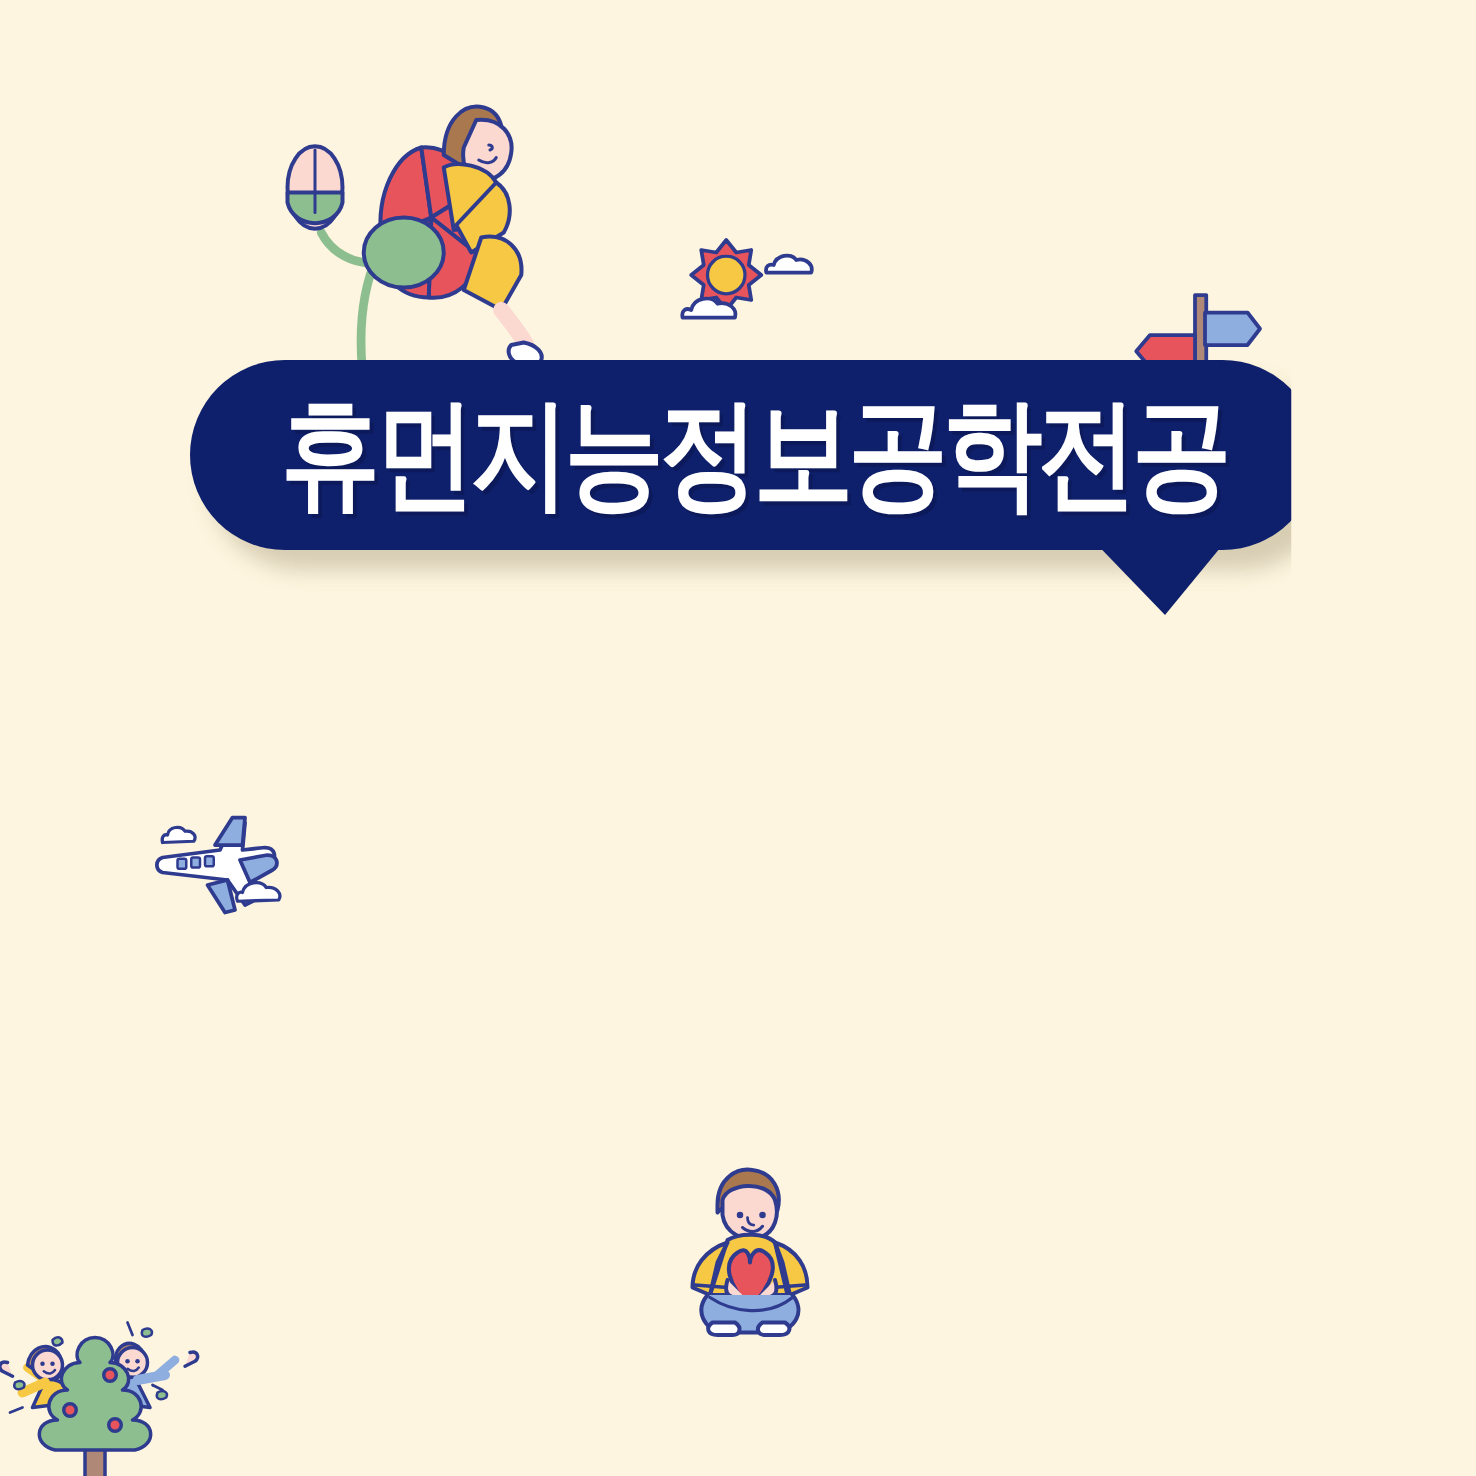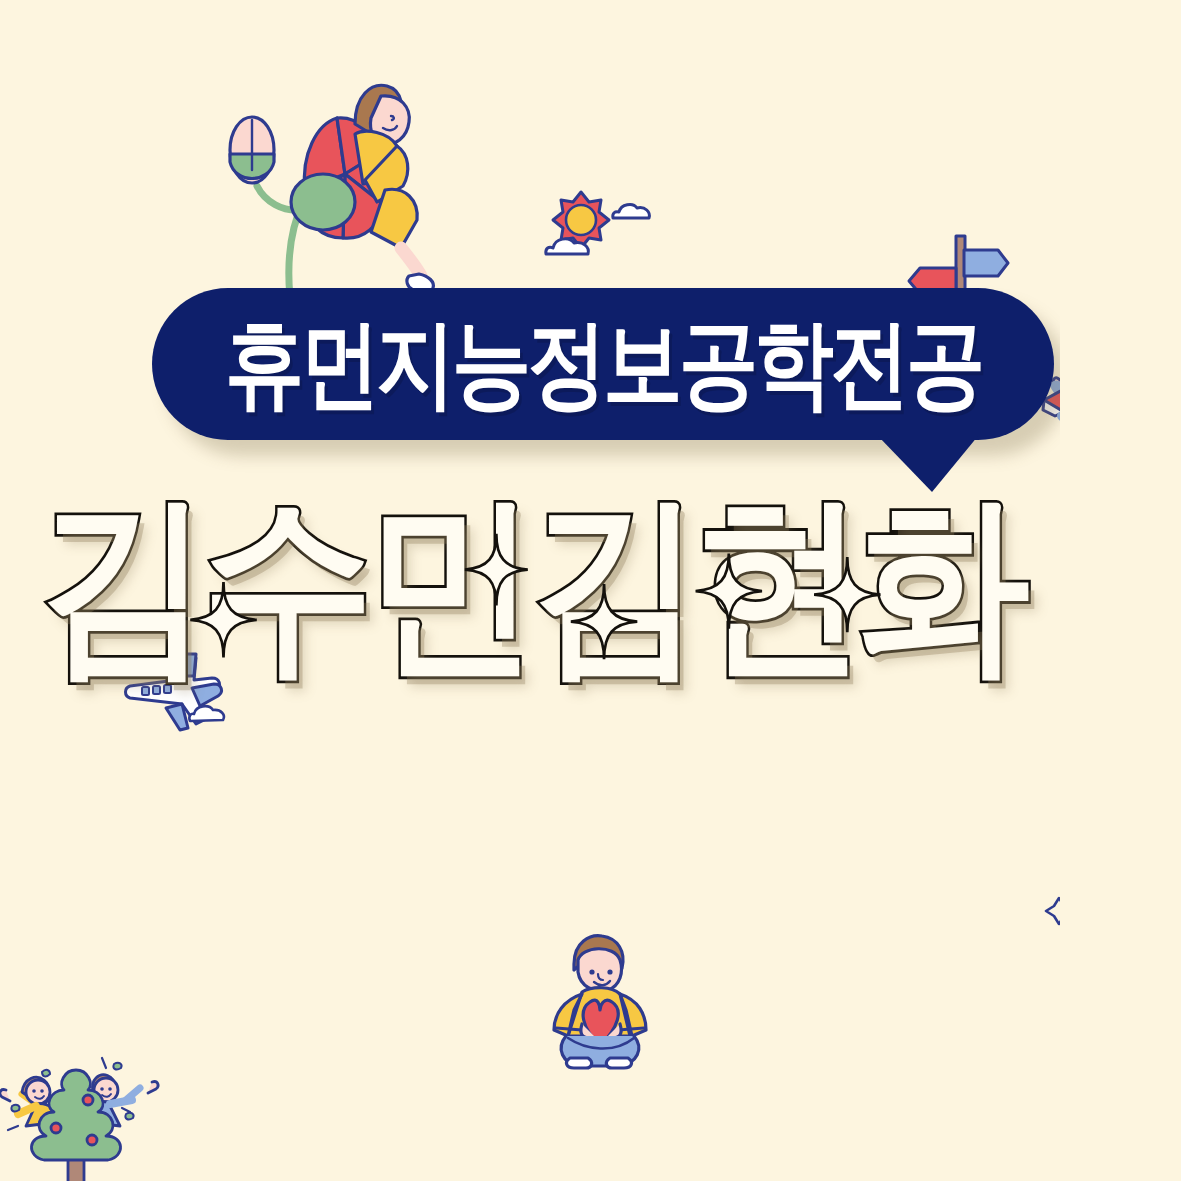--- a/index.html
+++ b/index.html
@@ -11,21 +11,20 @@
   body {
     font-family: "Liberation Sans", "DejaVu Sans", sans-serif;
   }
 
   #poster {
     position: relative;
     width: 1033px;
     height: 1181px;
     background: #FDF5DF;
     overflow: hidden;
-    padding-left: 27px;
   }
 
   
   .deco {
     position: absolute;
     pointer-events: none;
   }
   .deco svg { display: block; overflow: visible; }
 
   #flower-girl      { left: 205px;  top: 62px;   width: 230px; height: 260px; }
@@ -325,27 +324,15 @@
 
   <div id="dept-banner">
     <div id="dept-banner-tail">
       <svg viewBox="0 0 902 56" preserveAspectRatio="none">
         <path d="M726 0 L826 0 L780 56 Z" fill="#0E1F6B"></path>
       </svg>
     </div>
     <span id="dept-name">휴먼지능정보공학전공</span>
   </div>
 
-  <div id="authors-title">
-    <span id="authors-text">김수민김현화</span>
-    <svg id="sparkle-layer" viewBox="0 0 1181 190">
-      <g fill="#FFFCF2" stroke="#14110C" stroke-width="3">
-        <path d="M249 94 C249 122 259 134 286 136 C259 138 249 150 249 178 C249 150 239 138 212 136 C239 134 249 122 249 94 Z"></path>
-        <path d="M553 40 C553 66 562 78 588 80 C562 82 553 94 553 120 C553 94 544 82 518 80 C544 78 553 66 553 40 Z"></path>
-        <path d="M673 96 C673 124 683 136 710 138 C683 140 673 152 673 180 C673 152 663 140 636 138 C663 136 673 124 673 96 Z"></path>
-        <path d="M812 62 C812 90 822 102 849 104 C822 106 812 118 812 146 C812 118 802 106 775 104 C802 102 812 90 812 62 Z"></path>
-        <path d="M944 66 C944 94 954 106 981 108 C954 110 944 122 944 150 C944 122 934 110 907 108 C934 106 944 94 944 66 Z"></path>
-      </g>
-    </svg>
-  </div>
 
 
 </div>
 
 </body></html>

